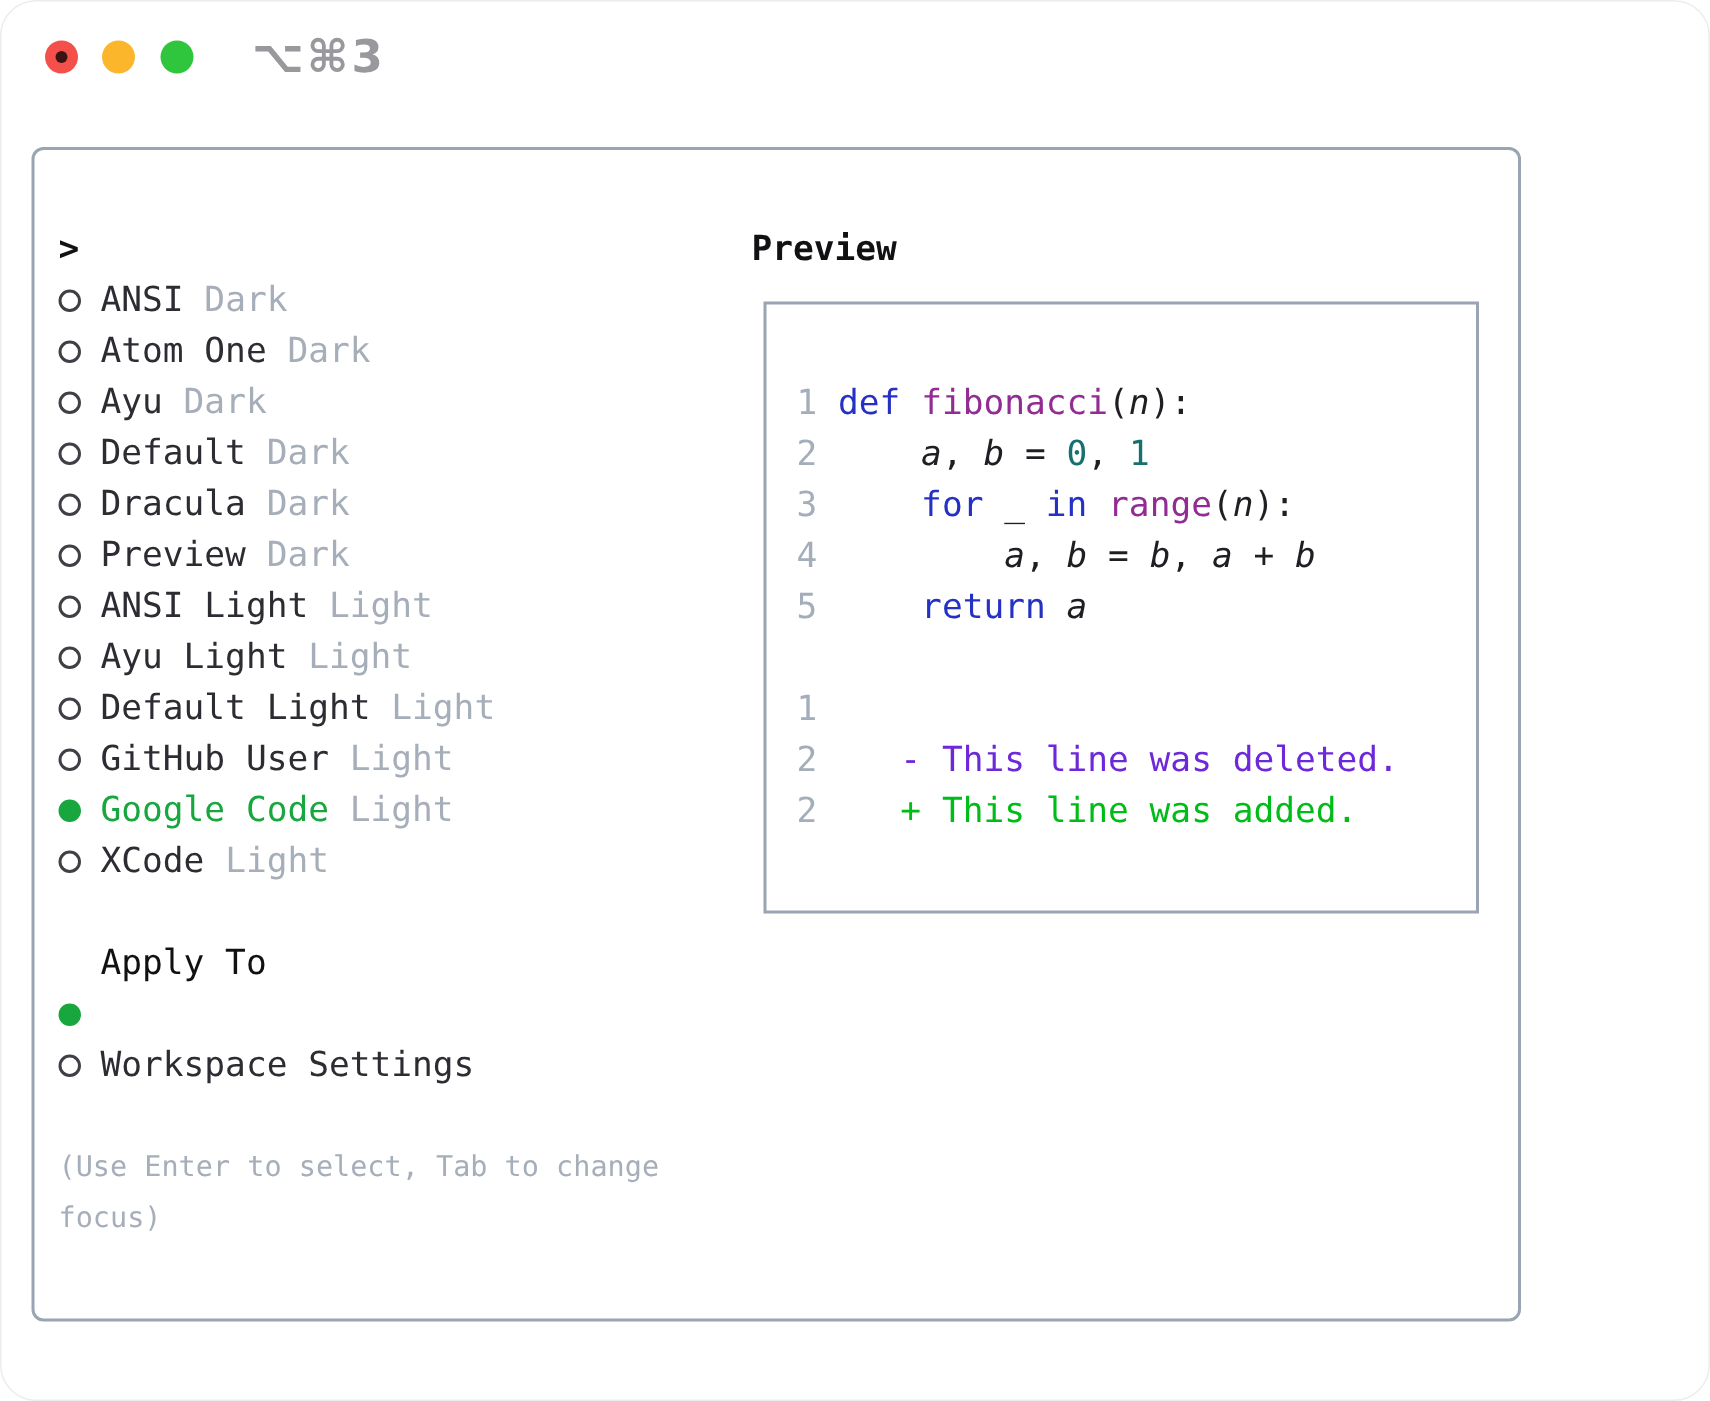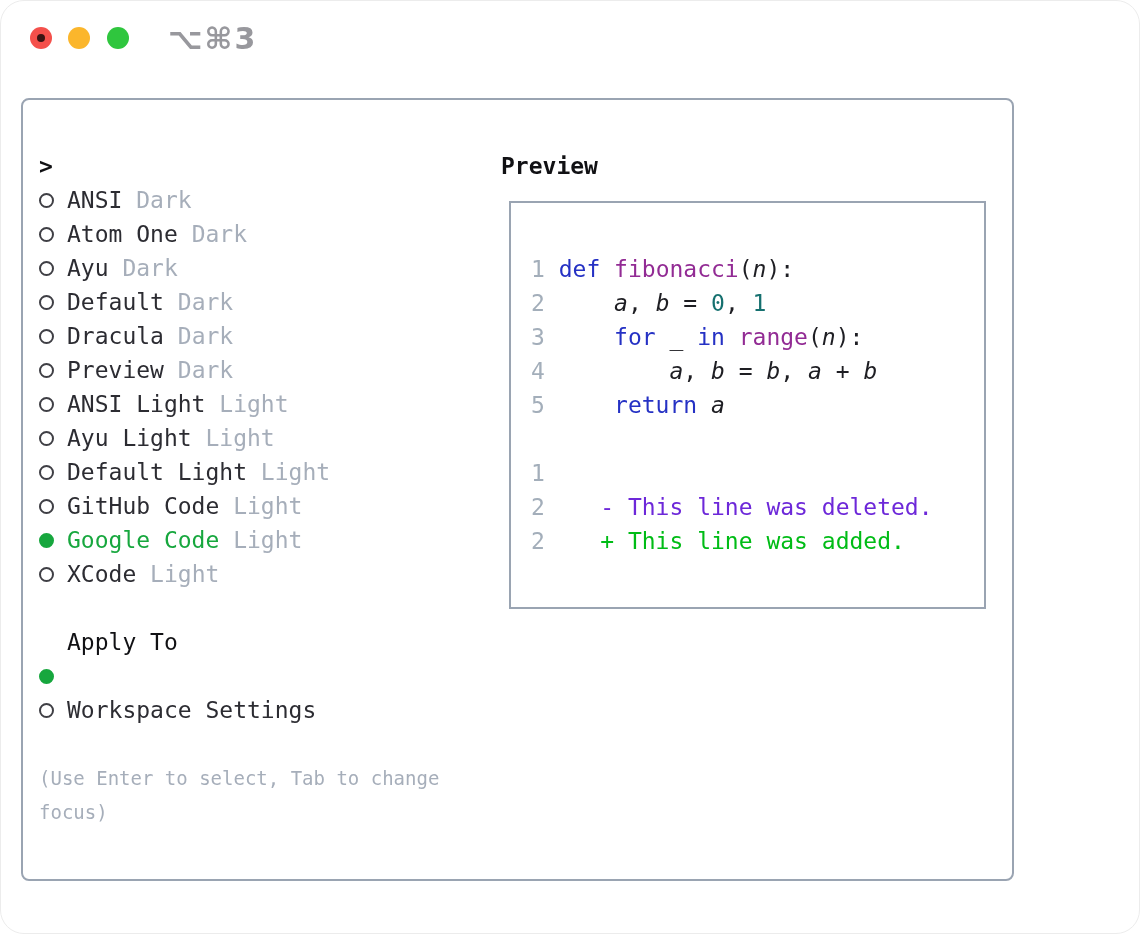--- a/index.html
+++ b/index.html
@@ -166,21 +166,21 @@
             <span class="gutter">
               <span class="radio"></span>
             </span>
             <span class="item-name">Default Light</span>
             <span class="item-variant"> Light</span>
           </div>
           <div class="row">
             <span class="gutter">
               <span class="radio"></span>
             </span>
-            <span class="item-name">GitHub Code</span>
+            <span class="item-name">GitHub User</span>
             <span class="item-variant"> Light</span>
           </div>
           <div class="row">
             <span class="gutter">
               <span class="radio on"></span>
             </span>
             <span class="item-name sel">Google Code</span>
             <span class="item-variant"> Light</span>
           </div>
           <div class="row">

